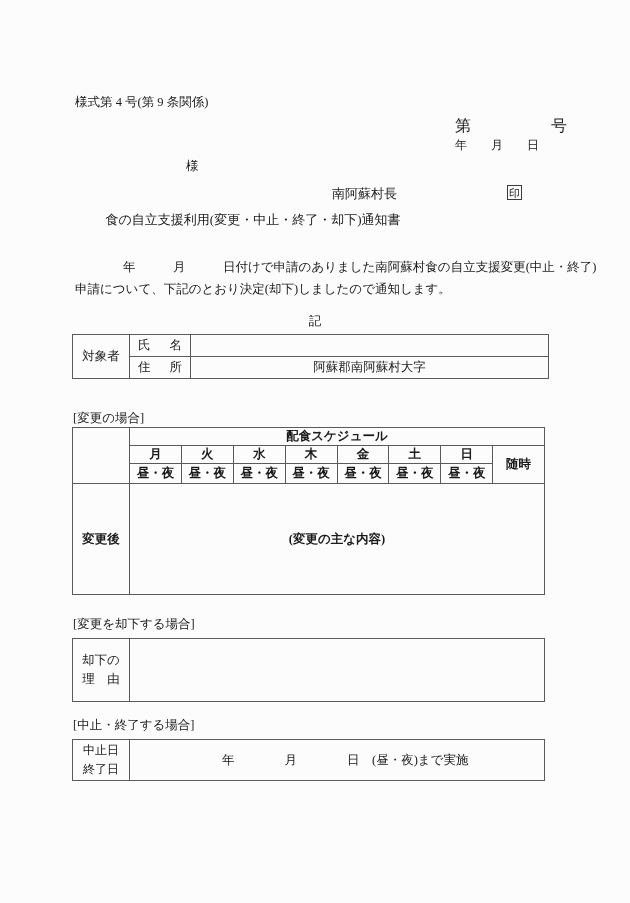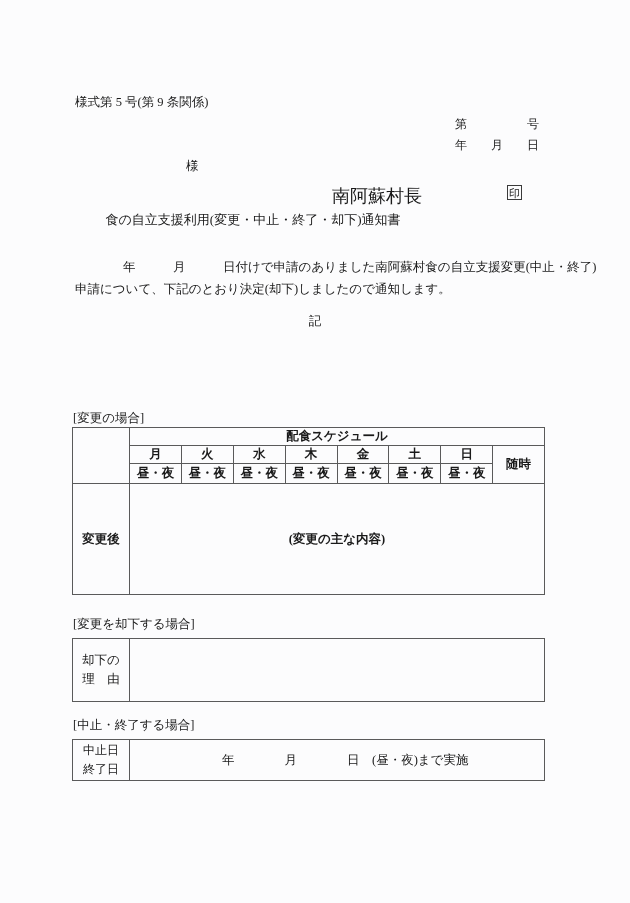--- a/index.html
+++ b/index.html
@@ -27,36 +27,36 @@
 
   
   .form-no {
     left: 75px;
     top: 96px;
     font-size: 12.5px;
   }
   .doc-number {
     left: 455px;
     top: 118px;
-    font-size: 12px;
+    font-size: 16px;
   }
   .doc-date {
     left: 455px;
     top: 139px;
     font-size: 12px;
   }
   .addressee {
     left: 186px;
     top: 160px;
     font-size: 12.5px;
   }
   .issuer {
     left: 332px;
     top: 187px;
-    font-size: 18px;
+    font-size: 13px;
   }
   .seal-box {
     left: 507px;
     top: 185px;
     width: 15px;
     height: 15px;
     border: 1px solid #3a3a3a;
     font-size: 11px;
     line-height: 14px;
     text-align: center;
@@ -168,41 +168,58 @@
   }
   .tbl-stop td.c-main { text-align: left; padding-left: 92px; }
 
   .nowrap { white-space: pre; }
 </style>
 </head>
 <body>
 
 <div class="page">
 
-  <div class="abs t form-no">様式第 5 号(第 9 条関係)</div>
+  <div class="abs t form-no">様式第 4 号(第 9 条関係)</div>
 
   <div class="abs t doc-number">第　　　　　号</div>
 
   <div class="abs t doc-date">年　　月　　日</div>
 
   <div class="abs t addressee">様</div>
 
   <div class="abs t issuer">南阿蘇村長</div>
 
   <div class="abs seal-box">印</div>
 
   <div class="abs t doc-title">食の自立支援利用(変更・中止・終了・却下)通知書</div>
 
   <div class="abs body-par">
     <span class="line1">年　　　月　　　日付けで申請のありました南阿蘇村食の自立支援変更(中止・終了)</span>
     <span class="line2">申請について、下記のとおり決定(却下)しましたので通知します。</span>
   </div>
 
   <div class="abs t ki">記</div>
 
+  <table class="form tbl-target">
+    <tbody>
+      <tr>
+        <td class="c-label" rowspan="2">対象者</td>
+        <td class="c-field">
+          <span class="spread2"><span>氏</span><span>名</span></span>
+        </td>
+        <td class="c-value left-pad"></td>
+      </tr>
+      <tr>
+        <td class="c-field">
+          <span class="spread2"><span>住</span><span>所</span></span>
+        </td>
+        <td class="c-value left-pad">阿蘇郡南阿蘇村大字</td>
+      </tr>
+    </tbody>
+  </table>
 
   <div class="abs t sec-label sec-label-a">[変更の場合]</div>
 
   <table class="form tbl-schedule">
     <tbody>
       <tr class="row-h18">
         <td class="c-side" rowspan="3"></td>
         <td colspan="8">配食スケジュール</td>
       </tr>
       <tr class="row-h18">

